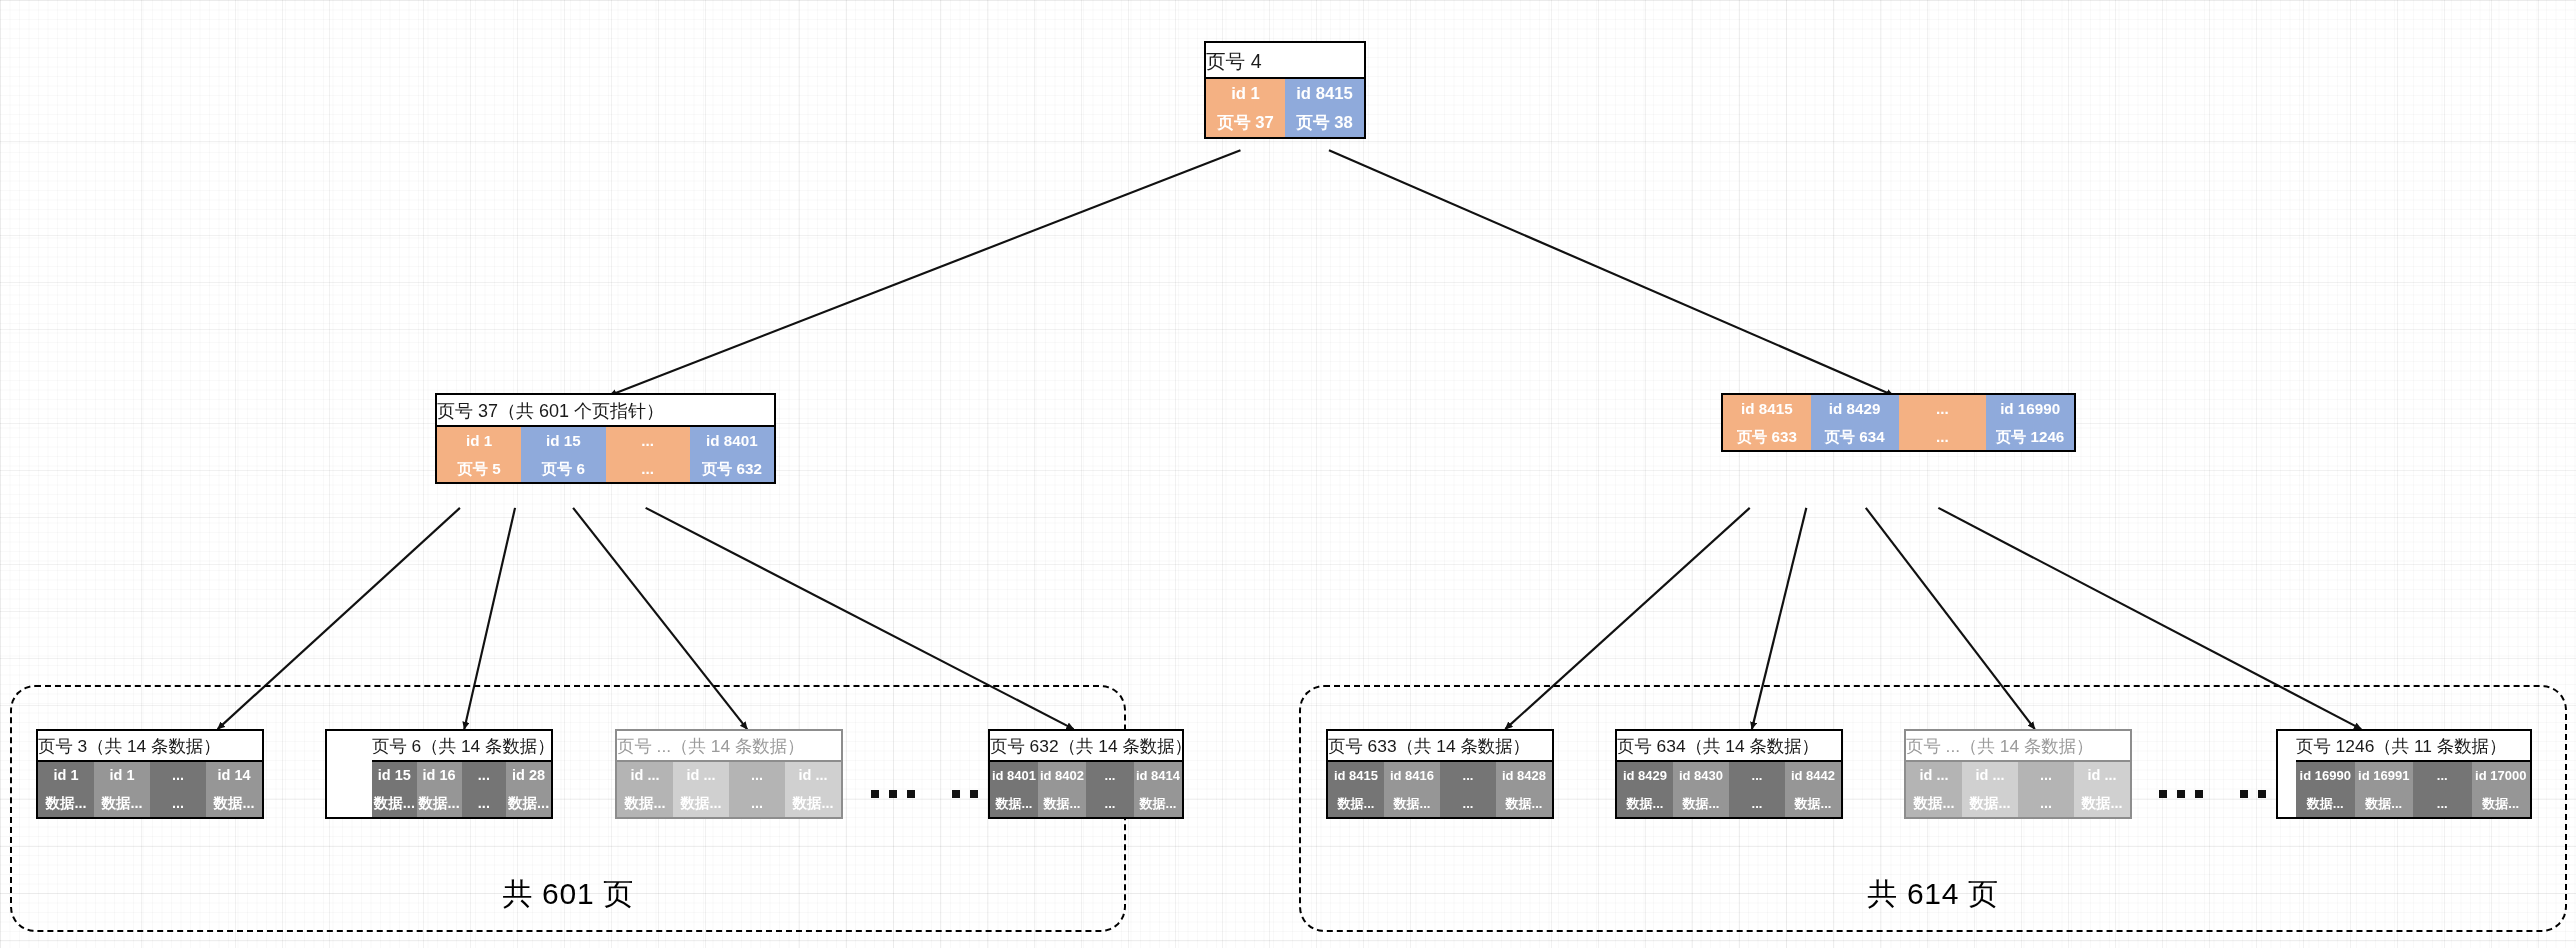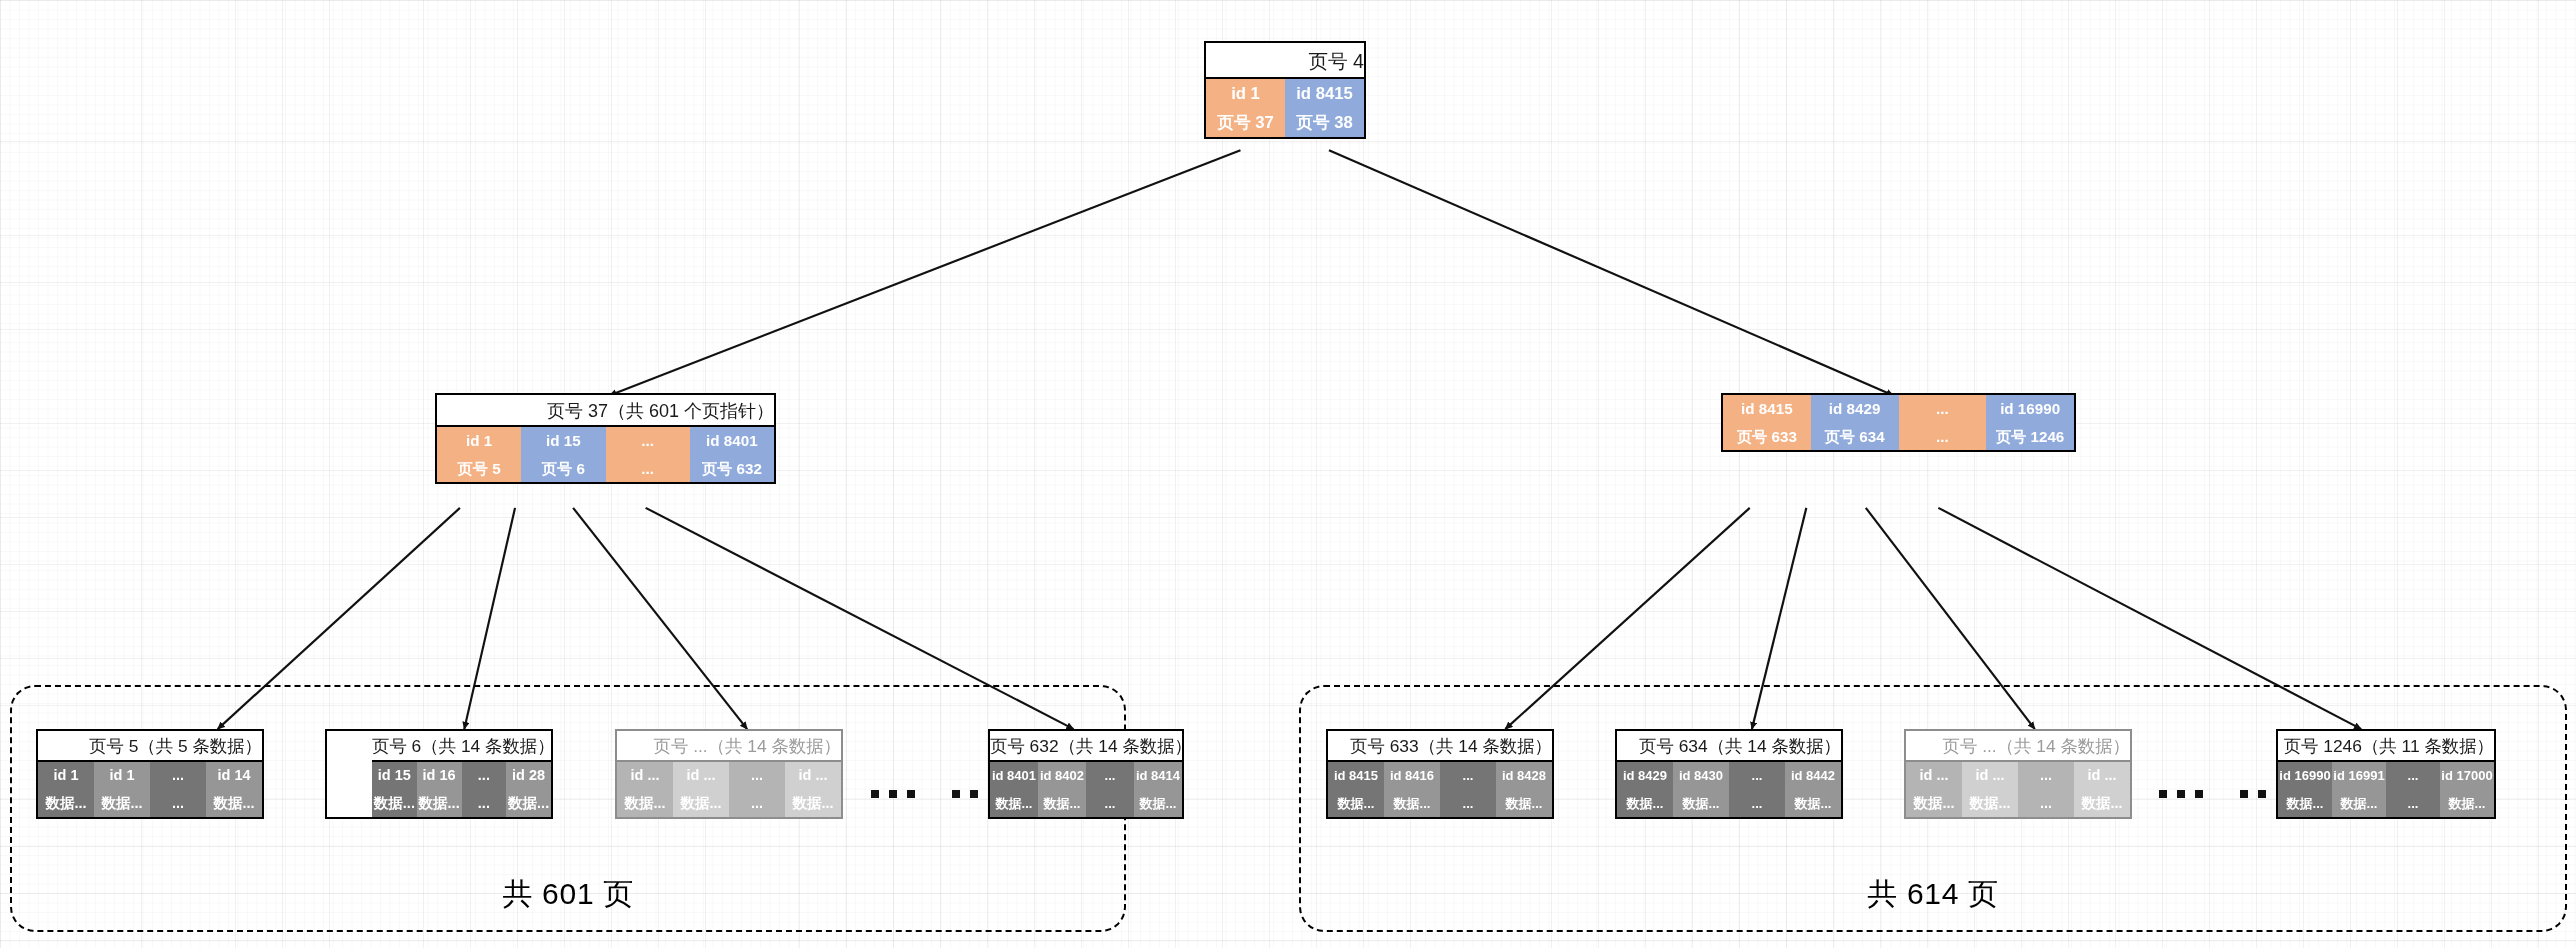--- a/index.html
+++ b/index.html
@@ -54,21 +54,21 @@
     position: absolute;
     box-sizing: border-box;
     border: 2.2px solid #000;
     background: #ffffff;
   }
   .node.ghost { border-color: #8d8d8d; }
 
   .node-title {
     height: 33px;
     line-height: 33px;
-    text-align: right;
+    text-align: left;
     font-size: 18px;
     color: #1a1a1a;
     white-space: nowrap;
     background: #fff;
     border-bottom: 2.2px solid #000;
     box-sizing: border-box;
     overflow: hidden;
   }
   .node.ghost .node-title {
     color: #9b9b9b;
@@ -227,21 +227,21 @@
         <div class="v">...</div>
       </div>
       <div class="cell c-blue">
         <div class="k">id 16990</div>
         <div class="v">页号 1246</div>
       </div>
     </div>
   </div>
 
   <div class="node leaf" style="left:36px; top:729px; width:228px;">
-    <div class="node-title">页号 5（共 5 条数据）</div>
+    <div class="node-title">页号 3（共 14 条数据）</div>
     <div class="cells">
       <div class="cell g-dark">
         <div class="k">id 1</div>
         <div class="v">数据...</div>
       </div>
       <div class="cell g-light">
         <div class="k">id 1</div>
         <div class="v">数据...</div>
       </div>
       <div class="cell g-dark">
@@ -408,21 +408,21 @@
       <i class="sq"></i>
     </span>
     <span class="gap"></span>
     <span class="grp">
       <i class="sq"></i>
       <i class="sq"></i>
       <i class="sq"></i>
     </span>
   </div>
 
-  <div class="node leaf small" style="left:2276px; top:729px; width:220px;">
+  <div class="node leaf small" style="left:2276px; top:729px; width:256px;padding-left:18px;">
     <div class="node-title">页号 1246（共 11 条数据）</div>
     <div class="cells">
       <div class="cell g-dark">
         <div class="k">id 16990</div>
         <div class="v">数据...</div>
       </div>
       <div class="cell g-light">
         <div class="k">id 16991</div>
         <div class="v">数据...</div>
       </div>

